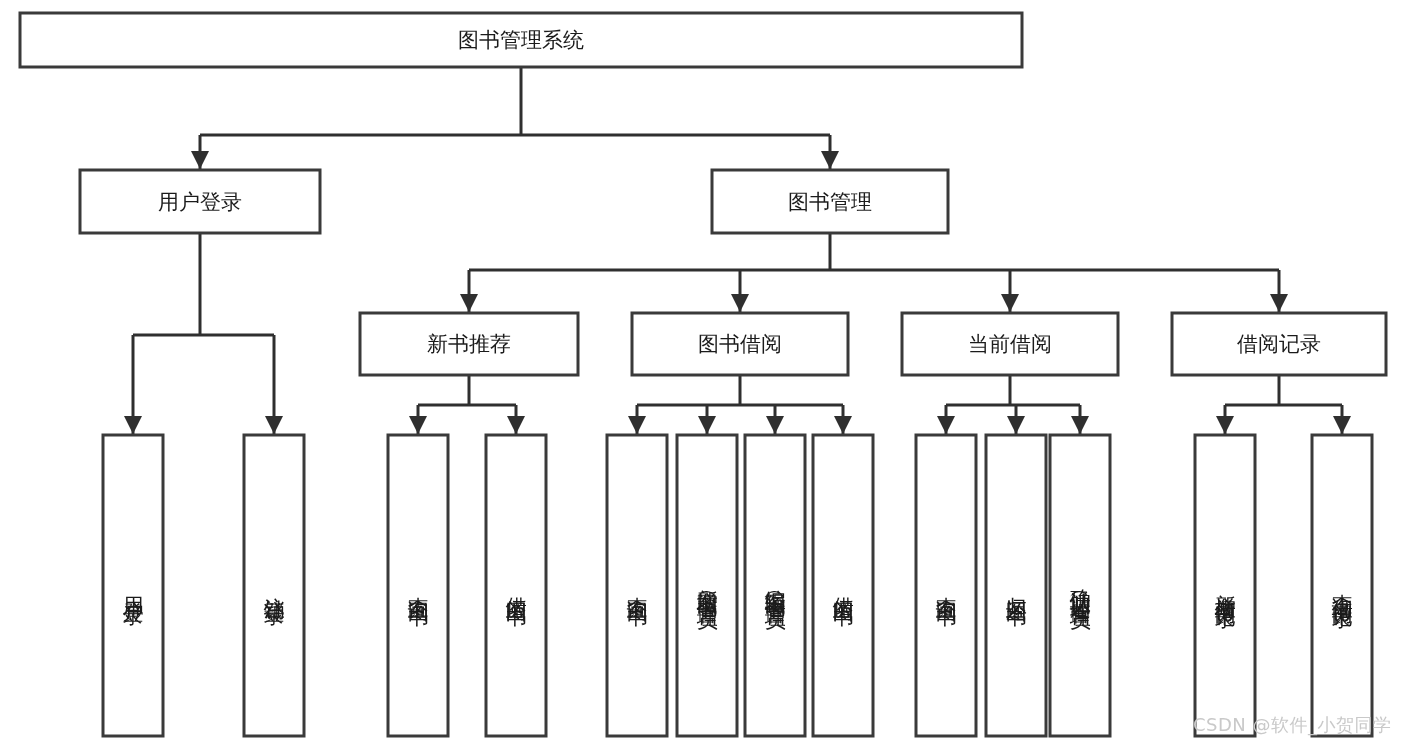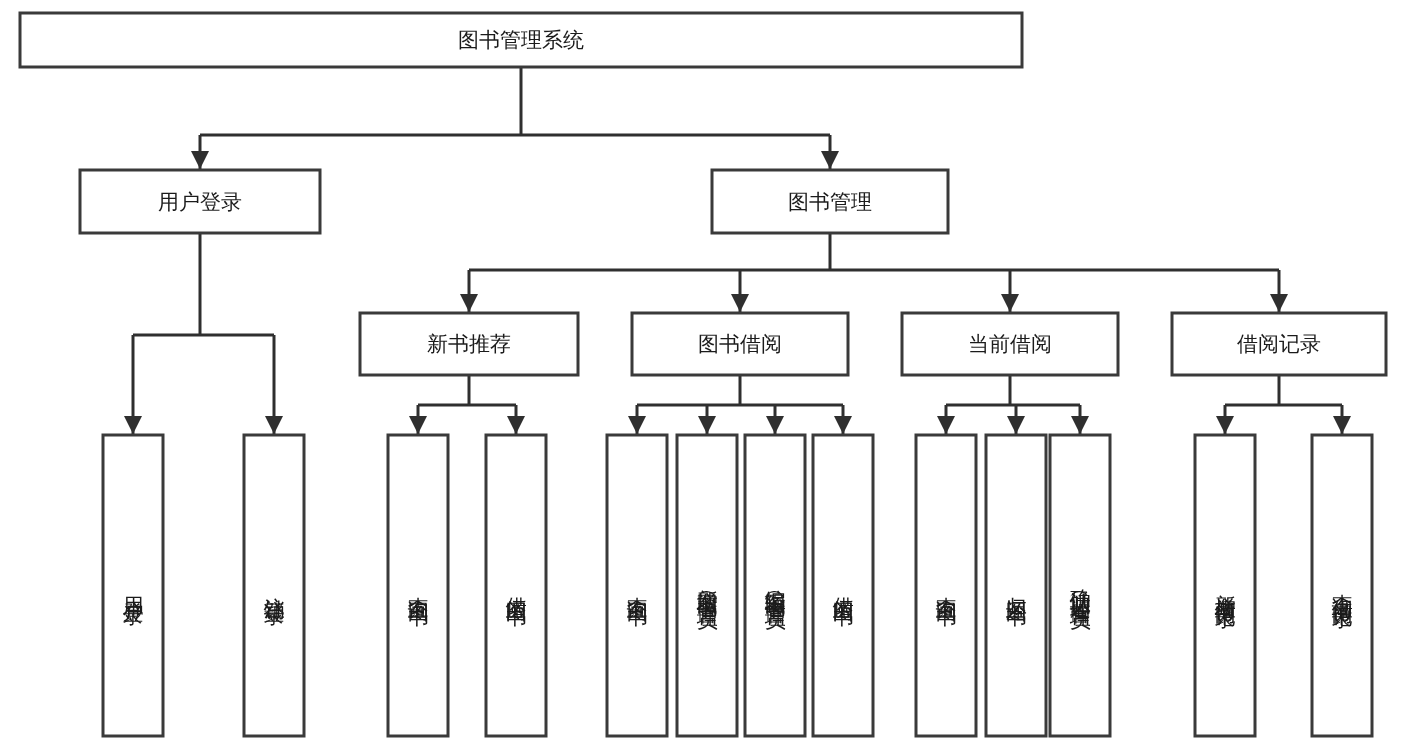--- a/index.html
+++ b/index.html
@@ -184,14 +184,15 @@
       <div class="node-label-v" style="left: 677px; top: 435px; width: 60px; height: 301px;">新增图书（管理员）</div>
       <div class="node-label-v" style="left: 745px; top: 435px; width: 60px; height: 301px;">编辑图书（管理员）</div>
       <div class="node-label-v" style="left: 813px; top: 435px; width: 60px; height: 301px;">借阅图书</div>
       <div class="node-label-v" style="left: 916px; top: 435px; width: 60px; height: 301px;">查询图书</div>
       <div class="node-label-v" style="left: 986px; top: 435px; width: 60px; height: 301px;">归还图书</div>
       <div class="node-label-v" style="left: 1050px; top: 435px; width: 60px; height: 301px;">确认归还（管理员）</div>
       <div class="node-label-v" style="left: 1195px; top: 435px; width: 60px; height: 301px;">新增借阅记录</div>
       <div class="node-label-v" style="left: 1312px; top: 435px; width: 60px; height: 301px;">查询借阅记录</div>
     </div>
 
+  <div class="watermark">CSDN @软件_小贺同学</div>
 
 </div>
 
 </body></html>

